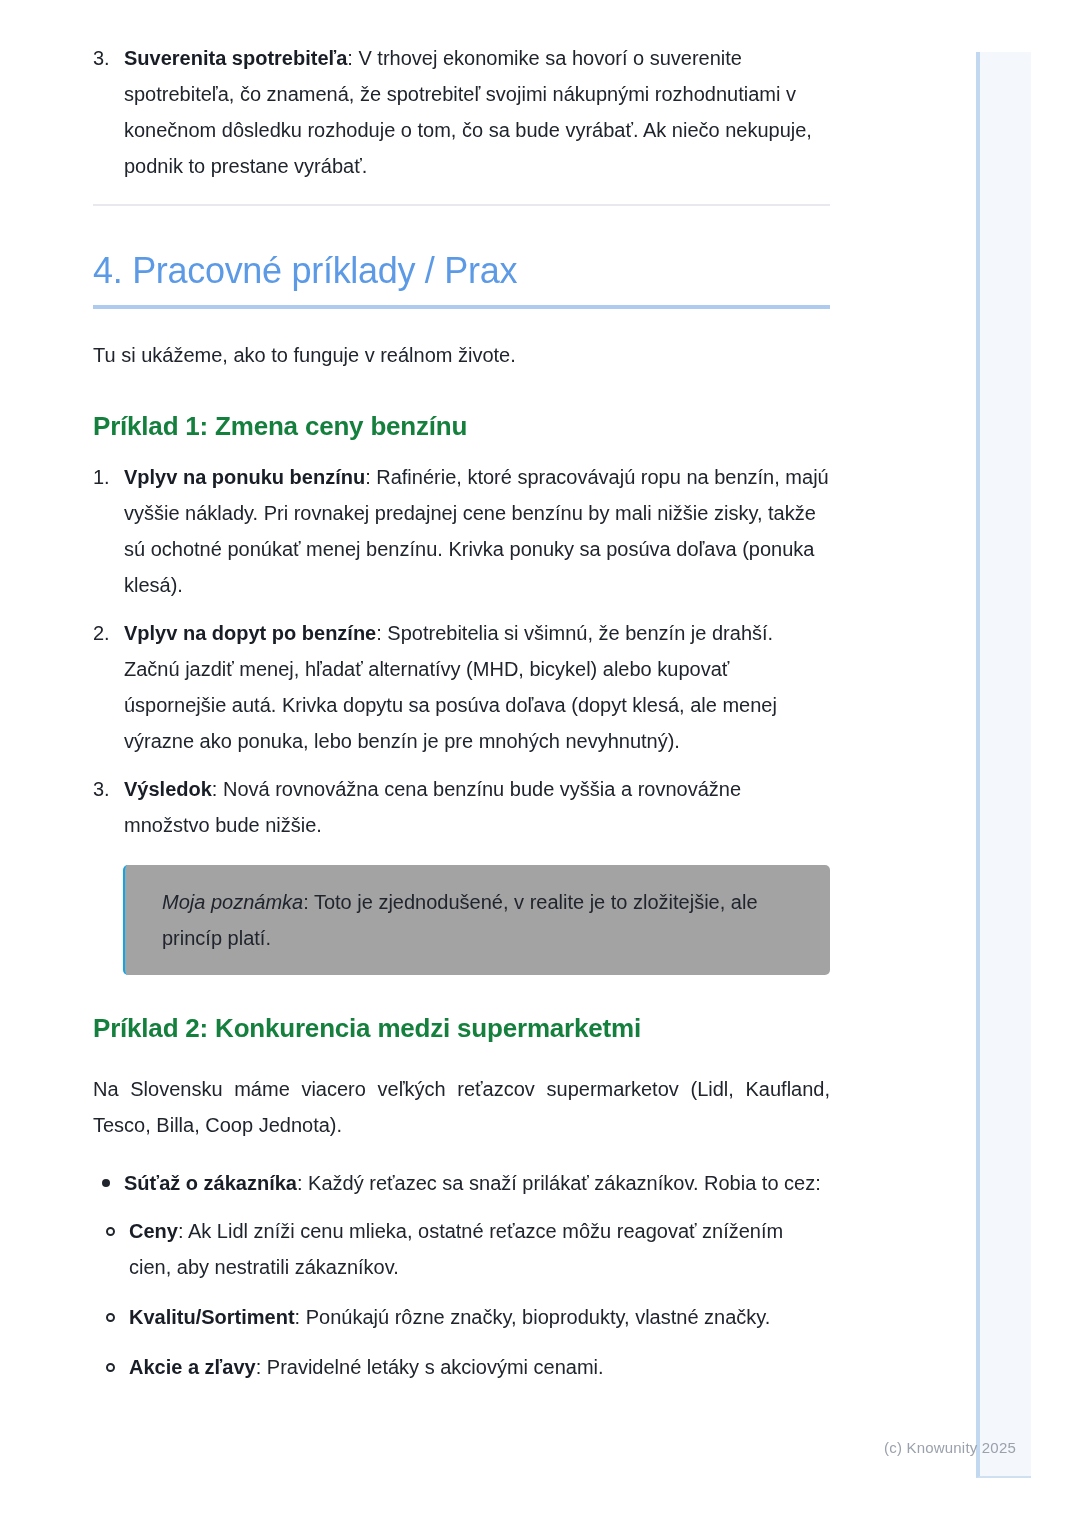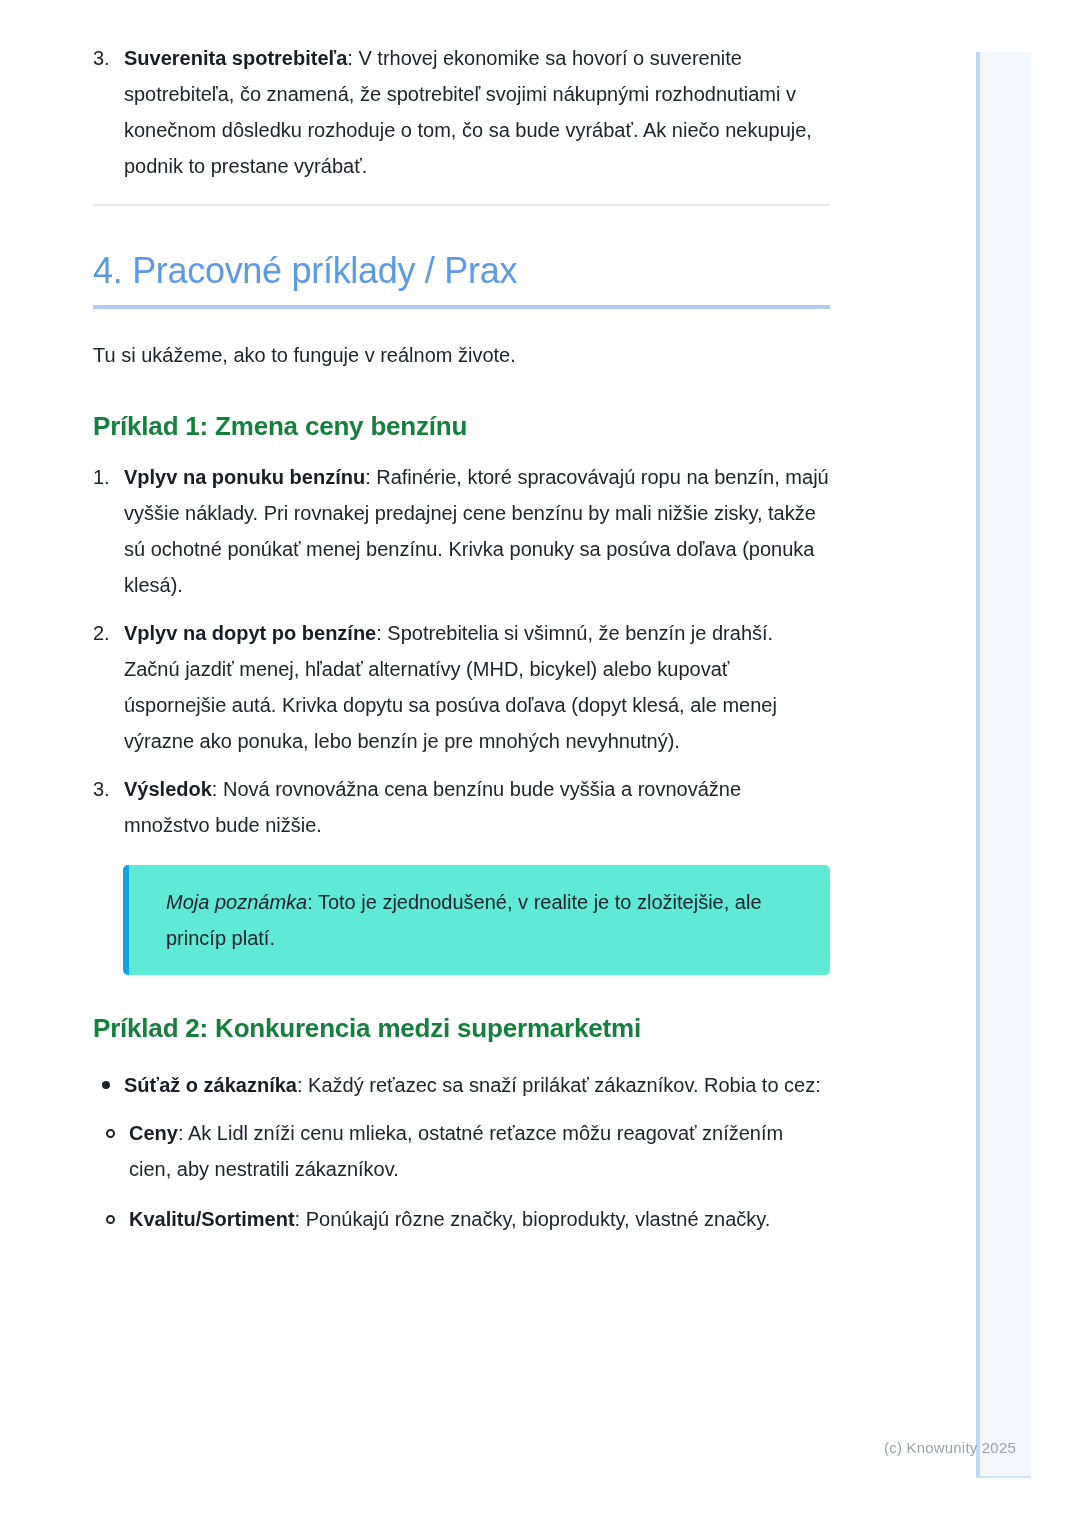--- a/index.html
+++ b/index.html
@@ -59,22 +59,22 @@
     line-height: 34px;
     font-weight: 700;
     color: #15803d;
     letter-spacing: -0.2px;
   }
   .olist { margin-top: 16px; }
   .olist .list-row { margin-bottom: 12px; }
   .note-quote {
     margin-top: 22px;
     margin-left: 30px;
-    background: #5eead4;
-    border-left: 6px solid #0ea5e9;
+    background: #a3a3a3;
+    border-left: 2px solid #0ea5e9;
     border-radius: 5px;
     padding: 19px 30px 19px 37px;
   }
   .note-lead { font-style: italic; }
   .ulist { margin-top: 22px; }
   .ulist .list-row { margin-bottom: 12px; }
   .bullet-cell {
     flex: 0 0 31px;
     display: flex;
     align-items: center;
@@ -145,20 +145,21 @@
     <div class="list-row">
       <span class="num-marker">3.</span>
       <div class="row-body"><span class="lead-bold">Výsledok</span><span>: Nová rovnovážna cena benzínu bude vyššia a rovnovážne množstvo bude nižšie.</span></div>
     </div>
   </div>
 
   <blockquote class="note-quote"><span class="note-lead">Moja poznámka</span><span>: Toto je zjednodušené, v realite je to zložitejšie, ale princíp platí.</span></blockquote>
 
   <h2 class="sub-title">Príklad 2: Konkurencia medzi supermarketmi</h2>
 
+  <p class="para-justify">Na Slovensku máme viacero veľkých reťazcov supermarketov (Lidl, Kaufland, Tesco, Billa, Coop Jednota).</p>
 
   <div class="ulist">
     <div class="list-row">
       <span class="bullet-cell">
           <span class="dot"></span>
         </span>
       <div class="row-body"><span class="lead-bold">Súťaž o zákazníka</span><span>: Každý reťazec sa snaží prilákať zákazníkov. Robia to cez:</span></div>
     </div>
 
     <div class="sublist">
@@ -167,18 +168,24 @@
             <span class="circle"></span>
           </span>
         <div class="row-body"><span class="lead-bold">Ceny</span><span>: Ak Lidl zníži cenu mlieka, ostatné reťazce môžu reagovať znížením cien, aby nestratili zákazníkov.</span></div>
       </div>
       <div class="list-row">
         <span class="sub-bullet-cell">
             <span class="circle"></span>
           </span>
         <div class="row-body"><span class="lead-bold">Kvalitu/Sortiment</span><span>: Ponúkajú rôzne značky, bioprodukty, vlastné značky.</span></div>
       </div>
+      <div class="list-row">
+        <span class="sub-bullet-cell">
+            <span class="circle"></span>
+          </span>
+        <div class="row-body"><span class="lead-bold">Akcie a zľavy</span><span>: Pravidelné letáky s akciovými cenami.</span></div>
+      </div>
     </div>
   </div>
 
 </div>
 
 <div class="footer-credit">(c) Knowunity 2025</div>
 
 </body></html>

